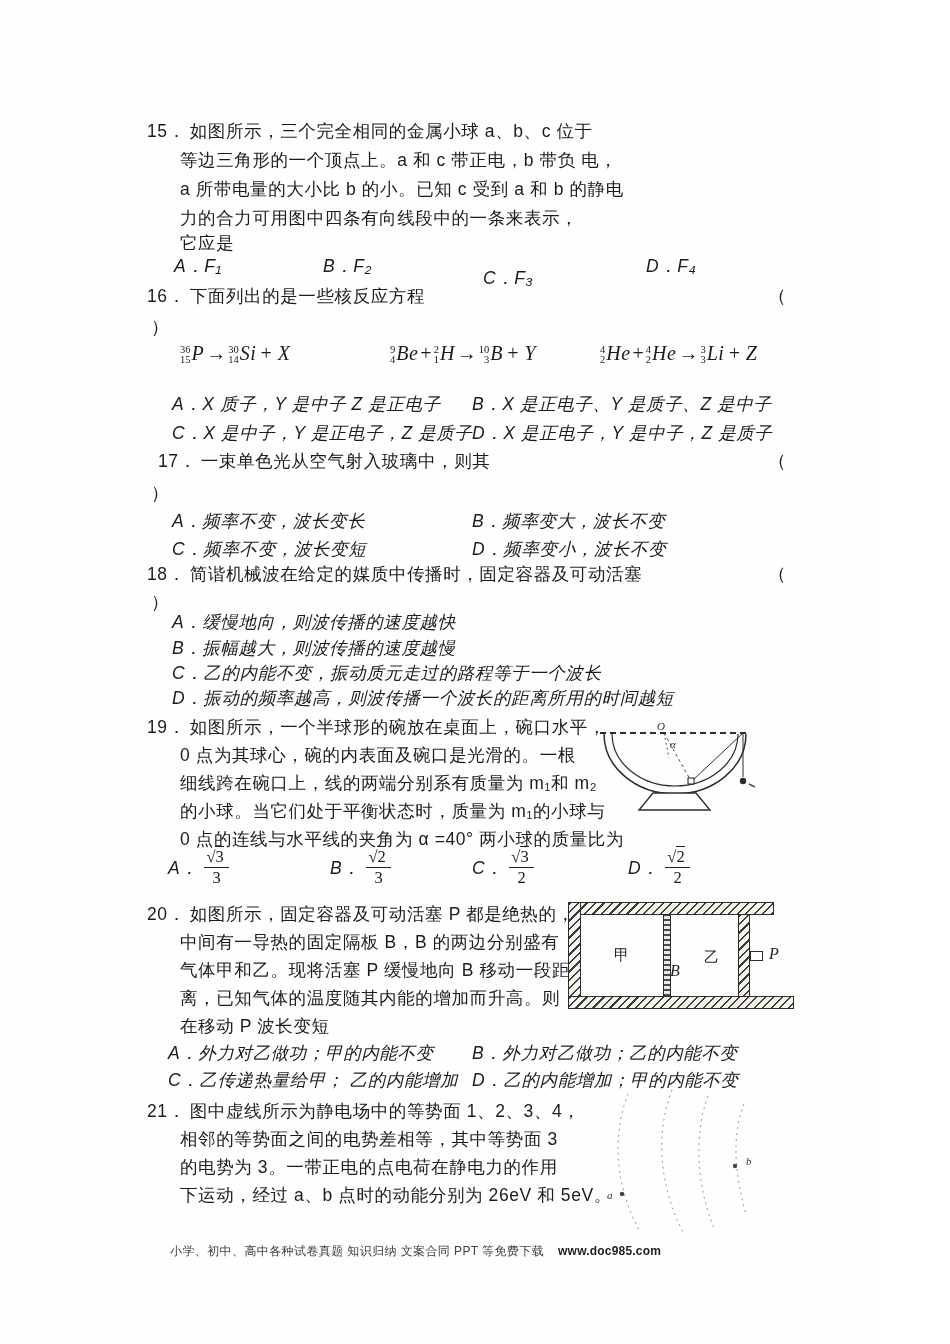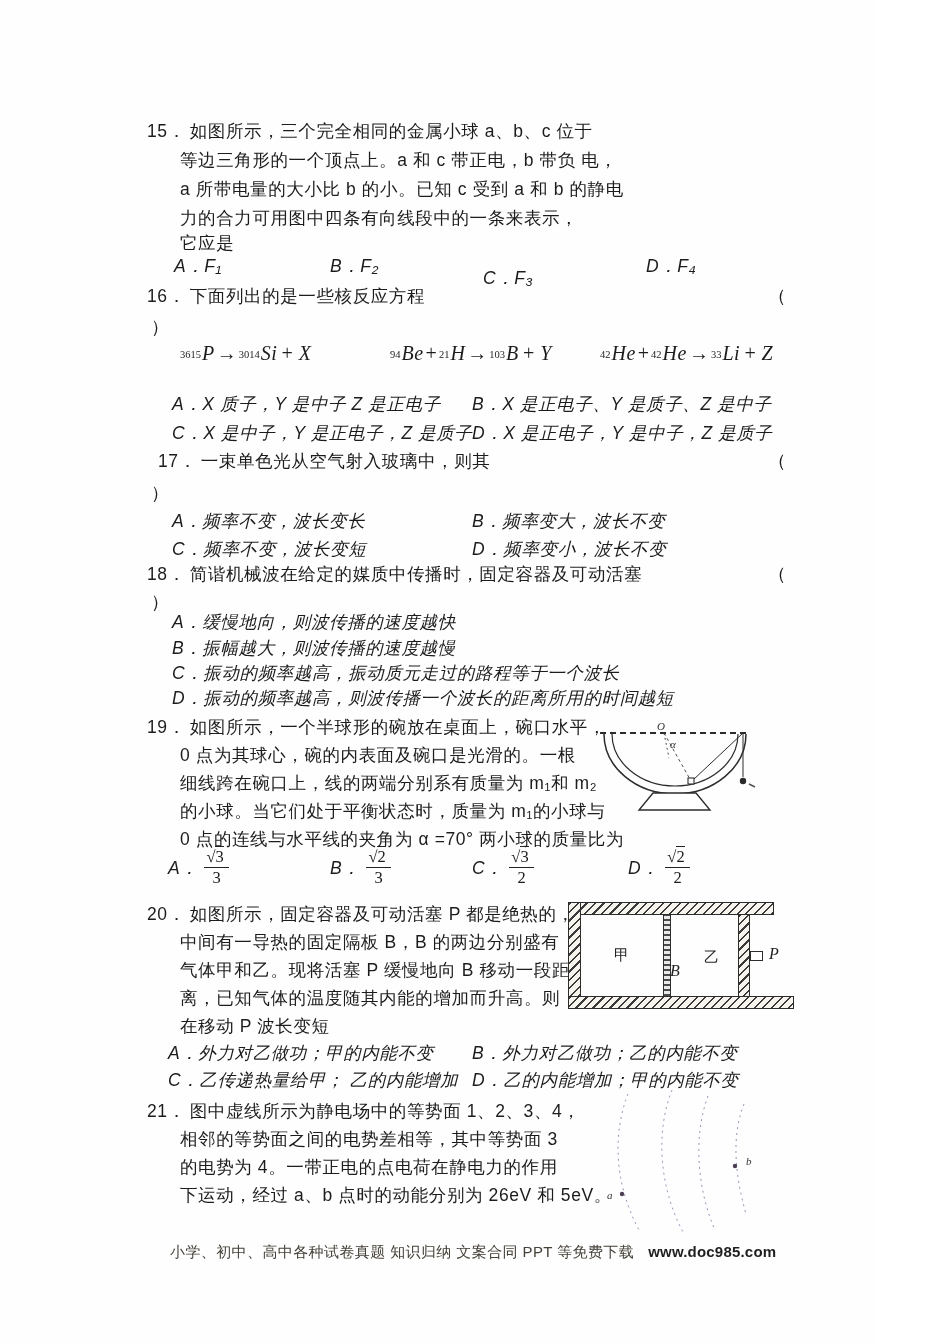--- a/index.html
+++ b/index.html
@@ -5,56 +5,56 @@
   html,body{margin:0;padding:0;background:#ffffff;}
   .page{position:relative;width:876px;height:1344px;background:#fefefe;overflow:hidden;
         font-family:"Liberation Sans","DejaVu Sans",sans-serif;color:#1c1c1c;}
   .abs{position:absolute;white-space:nowrap;}
   .line{font-size:17.5px;line-height:22px;letter-spacing:0.6px;}
   .qnum{margin-right:4px;}
   .opt{font-size:17.5px;letter-spacing:0.6px;font-style:italic;}
   .paren{font-size:18px;}
   
   .eqline{display:flex;align-items:center;font-family:"Liberation Serif","DejaVu Serif",serif;font-size:20px;}
-  .stack{display:inline-flex;flex-direction:row;align-items:flex-end;font-size:10.5px;line-height:10px;
+  .stack{display:inline-flex;flex-direction:column;align-items:flex-end;font-size:10.5px;line-height:10px;
          font-style:normal;margin-right:1px;transform:translateY(1px);}
   .sym{font-style:italic;letter-spacing:0.5px;}
   .op{font-style:normal;padding:0 2px;}
   .tail{font-style:italic;padding-left:3px;}
   
   .fracopt{display:flex;align-items:center;gap:6px;}
   .frac{display:inline-flex;flex-direction:column;align-items:center;
         font-family:"Liberation Serif","DejaVu Serif",serif;font-size:16.5px;line-height:18px;}
   .num{border-bottom:1.2px solid #222;padding:0 5px 1px 2px;}
   .radicand{border-top:1.1px solid #222;}
   .den{padding-top:1px;}
   
   .wall{position:absolute;background:repeating-linear-gradient(135deg,#3a3a3a 0 1.5px,#f6f4ec 1.5px 6px);
         border:1px solid #2d2d2d;box-sizing:border-box;}
   .partition{background:repeating-linear-gradient(0deg,#4a4a4a 0 2px,#e9e9e9 2px 5px);}
   .handle{position:absolute;border:1.5px solid #2d2d2d;background:#fff;box-sizing:border-box;}
   .fig-label{position:absolute;font-size:15px;color:#1f1f1f;letter-spacing:0;}
   .fig-label.italic{font-style:italic;font-family:"Liberation Serif","DejaVu Serif",serif;font-size:16px;}
   .figtext{font-size:11px;font-style:italic;font-family:"Liberation Serif","DejaVu Serif",serif;fill:#333;}
-  .footer{font-size:15px;color:#454038;letter-spacing:0.4px;}
+  .footer{font-size:12px;color:#454038;letter-spacing:0.4px;}
   .footer .url{color:#1e1e1e;margin-left:14px;letter-spacing:0.2px;font-weight:bold;}
 </style>
 </head>
 <body>
 
 <div class="page">
 
   <div>
     <div class="abs line" style="left:147px;top:120px"><span class="qnum">15．</span><span>如图所示，三个完全相同的金属小球 a、b、c 位于</span></div>
     <div class="abs line" style="left:180px;top:149px">等边三角形的一个顶点上。a 和 c 带正电，b 带负 电，</div>
     <div class="abs line" style="left:180px;top:178px">a 所带电量的大小比 b 的小。已知 c 受到 a 和 b 的静电</div>
     <div class="abs line" style="left:180px;top:207px">力的合力可用图中四条有向线段中的一条来表示，</div>
     <div class="abs line" style="left:180px;top:232px">它应是</div>
     <div class="abs opt" style="left:174px;top:254px">A．F₁</div>
-    <div class="abs opt" style="left:330px;top:254px">B．F₂</div>
+    <div class="abs opt" style="left:323px;top:254px">B．F₂</div>
     <div class="abs opt" style="left:483px;top:266px">C．F₃</div>
     <div class="abs opt" style="left:646px;top:254px">D．F₄</div>
   </div>
 
   <div>
     <div class="abs line" style="left:147px;top:285px"><span class="qnum">16．</span><span>下面列出的是一些核反应方程</span></div>
     <div class="abs paren" style="left:768px;top:284px">（</div>
     <div class="abs paren" style="left:151px;top:315px">）</div>
 
     <div class="abs eqline" style="left:180px;top:342px">
@@ -127,30 +127,30 @@
     <div class="abs opt" style="left:172px;top:537px">C．频率不变，波长变短</div>
     <div class="abs opt" style="left:472px;top:537px">D．频率变小，波长不变</div>
   </div>
 
   <div>
     <div class="abs line" style="left:147px;top:563px"><span class="qnum">18．</span><span>简谐机械波在给定的媒质中传播时，固定容器及可动活塞</span></div>
     <div class="abs paren" style="left:768px;top:562px">（</div>
     <div class="abs paren" style="left:151px;top:590px">）</div>
     <div class="abs opt" style="left:172px;top:610px">A．缓慢地向，则波传播的速度越快</div>
     <div class="abs opt" style="left:172px;top:636px">B．振幅越大，则波传播的速度越慢</div>
-    <div class="abs opt" style="left:172px;top:661px">C．振动的频率越高，振动质元走过的路程等于一个波长</div>
+    <div class="abs opt" style="left:172px;top:661px">C．乙的内能不变，振动质元走过的路程等于一个波长</div>
     <div class="abs opt" style="left:172px;top:686px">D．振动的频率越高，则波传播一个波长的距离所用的时间越短</div>
   </div>
 
   <div>
     <div class="abs line" style="left:147px;top:716px"><span class="qnum">19．</span><span>如图所示，一个半球形的碗放在桌面上，碗口水平，</span></div>
     <div class="abs line" style="left:180px;top:744px">0 点为其球心，碗的内表面及碗口是光滑的。一根</div>
     <div class="abs line" style="left:180px;top:772px">细线跨在碗口上，线的两端分别系有质量为 m₁和 m₂</div>
     <div class="abs line" style="left:180px;top:800px">的小球。当它们处于平衡状态时，质量为 m₁的小球与</div>
-    <div class="abs line" style="left:180px;top:828px">0 点的连线与水平线的夹角为 α =70° 两小球的质量比为</div>
+    <div class="abs line" style="left:180px;top:828px">0 点的连线与水平线的夹角为 α =40° 两小球的质量比为</div>
 
     <div class="abs fracopt" style="left:168px;top:848px">
       <span class="opt">A．</span>
       <span class="frac">
           <span class="num"><span>√</span><span class="radicand">3</span></span>
           <span class="den">3</span>
         </span>
     </div>
     <div class="abs fracopt" style="left:330px;top:848px">
       <span class="opt">B．</span>
@@ -212,21 +212,21 @@
       <span class="fig-label" style="left:48px;top:46px">甲</span>
       <span class="fig-label italic" style="left:104px;top:62px">B</span>
       <span class="fig-label" style="left:138px;top:48px">乙</span>
       <span class="fig-label italic" style="left:203px;top:45px">P</span>
     </div>
   </div>
 
   <div>
     <div class="abs line" style="left:147px;top:1100px"><span class="qnum">21．</span><span>图中虚线所示为静电场中的等势面 1、2、3、4，</span></div>
     <div class="abs line" style="left:180px;top:1128px">相邻的等势面之间的电势差相等，其中等势面 3</div>
-    <div class="abs line" style="left:180px;top:1156px">的电势为 4。一带正电的点电荷在静电力的作用</div>
+    <div class="abs line" style="left:180px;top:1156px">的电势为 3。一带正电的点电荷在静电力的作用</div>
     <div class="abs line" style="left:180px;top:1184px">下运动，经过 a、b 点时的动能分别为 26eV 和 5eV。</div>
 
     <svg width="190" height="150" viewBox="0 0 190 150" style="position:absolute;left:598px;top:1088px">
       <g stroke="#9b93b8" stroke-width="1" fill="none" stroke-dasharray="2 4">
         <path d="M30,6 C16,42 14,92 42,144"></path>
         <path d="M74,2 C58,42 60,98 86,146"></path>
         <path d="M110,8 C96,46 98,96 116,140"></path>
         <path d="M146,16 C134,46 136,84 148,126"></path>
       </g>
       <circle cx="24" cy="106" r="2.2" fill="#4a3f55"></circle>

